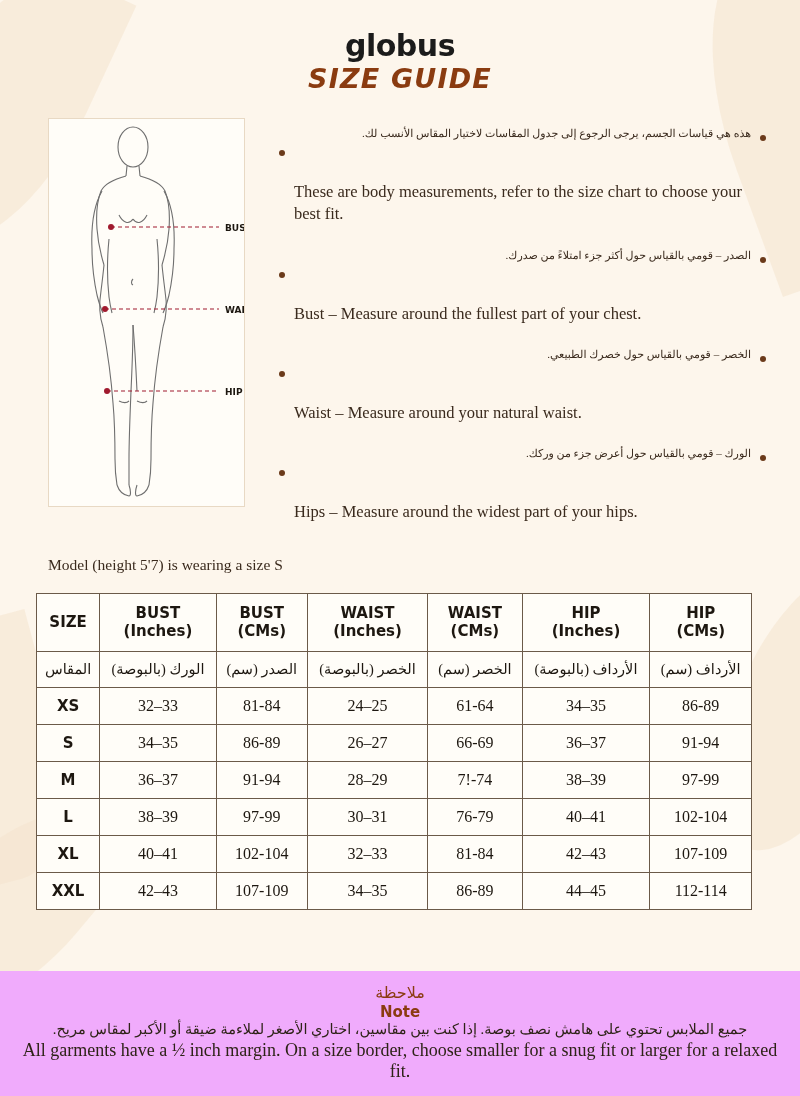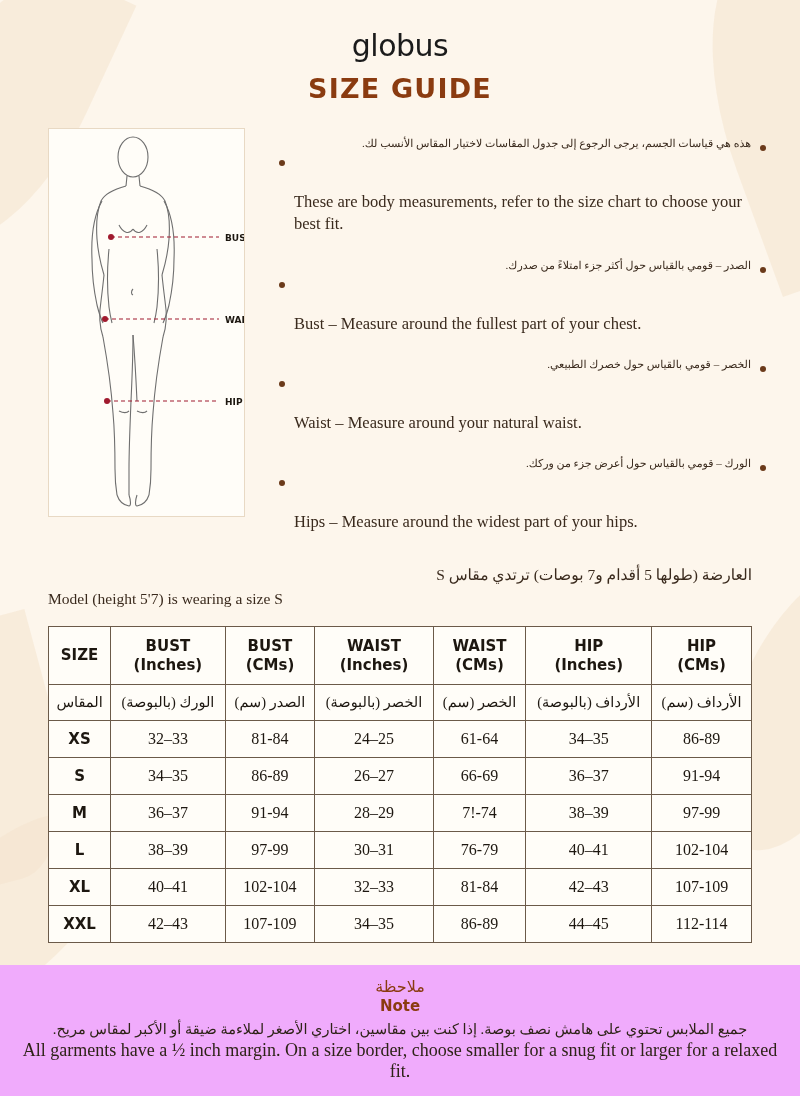--- a/index.html
+++ b/index.html
@@ -26,33 +26,33 @@
   .leaf-ml { width: 120px; height: 260px; left: -60px; top: 620px; transform: rotate(-15deg); }
   .leaf-mr { width: 140px; height: 300px; right: -75px; top: 560px; transform: rotate(18deg); }
   .leaf-bl { width: 130px; height: 250px; left: -55px; bottom: 60px; transform: rotate(40deg); }
 
   .page { position: relative; z-index: 2; }
 
   
   .header { text-align: center; padding: 28px 0 6px; }
   .brand {
     font-family: "DejaVu Sans", sans-serif;
-    font-weight: normal;
+    font-weight: bold;
     font-size: 30px;
     letter-spacing: -0.5px;
     color: #1b1b1b;
     text-align: center;
   }
   .guide-title {
-    margin-top: 10px;
     font-family: "DejaVu Sans", sans-serif;
     font-weight: bold;
     font-size: 27px;
     letter-spacing: 1.2px;
     color: #8a3b10;
+    font-style: italic;
   }
 
   
   .top {
     display: flex;
     padding: 18px 34px 0 48px;
     gap: 34px;
   }
   .figure-box {
     width: 197px;
@@ -95,21 +95,21 @@
   .model-note {
     padding: 8px 48px 0 48px;
     font-size: 15.5px;
     color: #3a2a1d;
     line-height: 1.5;
   }
   .model-note .ar-line { direction: rtl; text-align: right; }
   .model-note .en-line { text-align: left; }
 
   
-  .table-wrap { padding: 16px 48px 0 48px; }
+  .table-wrap { padding: 16px 48px 0 36px; }
   table {
     width: 100%;
     border-collapse: collapse;
     background: #fffdf8;
   }
   th, td {
     border: 1px solid #6b5a49;
     text-align: center;
     color: #1d1710;
   }
@@ -148,21 +148,21 @@
   }
   .note-ar-title {
     font-size: 16px; color: #8a3b10; direction: rtl;
     font-family: "DejaVu Sans", sans-serif;
   }
   .note-en-title {
     font-size: 15px; font-weight: bold; color: #8a3b10;
     font-family: "DejaVu Sans", sans-serif; margin-top: 1px;
   }
   .note-ar-body {
-    margin-top: 6px; font-size: 14.5px; color: #2e2317; direction: rtl;
+    margin-top: 0; font-size: 14.5px; color: #2e2317; direction: rtl;
   }
   .note-en-body {
     margin-top: 2px; font-size: 18px; color: #2e2317;
   }
 </style>
 </head>
 <body>
 
 <div class="bg-leaf leaf-tl"></div>
 <div class="bg-leaf leaf-tr"></div>
@@ -274,21 +274,20 @@
         <div class="bullet-row">
           <span class="dot"></span>
           <span class="en">Hips – Measure around the widest part of your hips.</span>
         </div>
       </div>
 
     </div>
   </div>
 
   <div class="model-note">
-    <div class="ar-line">العارضة (طولها 5 أقدام و7 بوصات) ترتدي مقاس S</div>
     <div class="en-line">Model (height 5'7) is wearing a size S</div>
   </div>
 
   <div class="table-wrap">
     <table>
       <thead>
         <tr>
           <th>
             <span>SIZE</span>
           </th>

